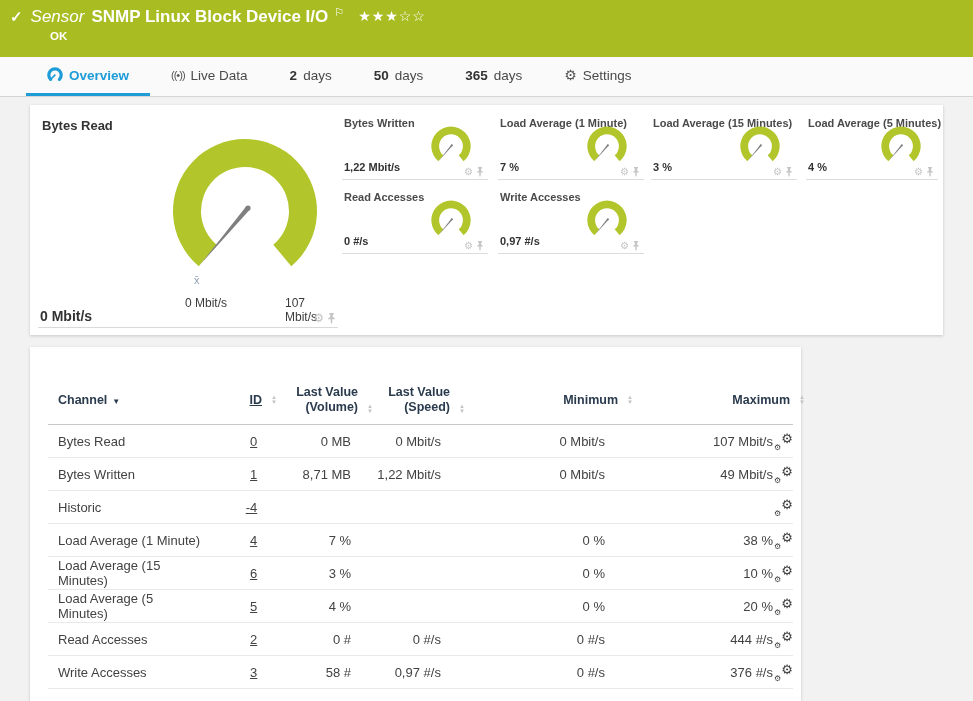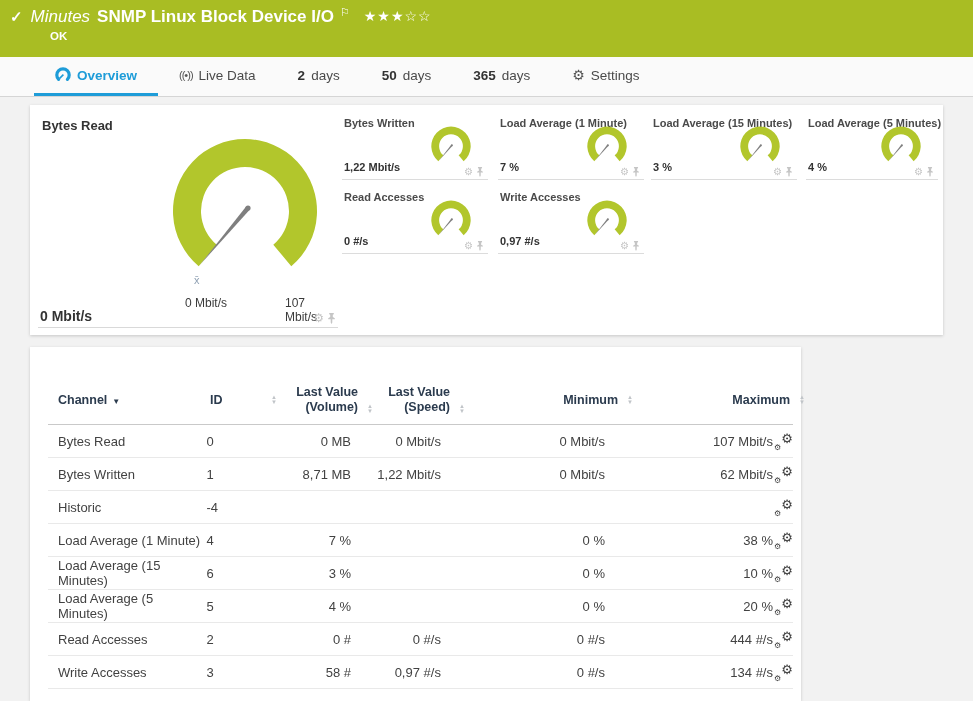--- a/index.html
+++ b/index.html
@@ -10,21 +10,21 @@
   .topbar { position:absolute; left:0; top:0; width:973px; height:57px; background:#a9bd23; color:#fff; }
   .topbar-row1 { display:flex; align-items:center; padding:7px 0 0 10px; }
   .check-ic { font-size:15px; font-weight:bold; margin-right:8px; }
   .kind { font-style:italic; font-size:17px; margin-right:7px; }
   .sensor-title { font-size:17px; font-weight:bold; }
   .flag-ic { font-size:11px; margin-left:6px; position:relative; top:-5px; }
   .stars { font-size:14px; margin-left:14px; letter-spacing:1px; position:relative; top:-1px; }
   .status-ok { position:absolute; left:50px; top:30px; font-size:11.5px; font-weight:bold; }
 
   
-  .tabbar { position:absolute; left:0; top:57px; width:973px; height:40px; background:#fafafa; border-bottom:1px solid #d5d5d5; display:flex; padding-left:34px; }
+  .tabbar { position:absolute; left:0; top:57px; width:973px; height:40px; background:#fafafa; border-bottom:1px solid #d5d5d5; display:flex; padding-left:26px; }
   .tab { display:flex; align-items:center; gap:6px; padding:0 21px; font-size:13.5px; color:#4a4a4a; cursor:pointer; border-bottom:3px solid transparent; }
   .tab.active { color:#1e9cd8; border-bottom-color:#1e9cd8; font-weight:bold; }
   .tab .num { font-weight:bold; color:#333; }
   .tab-ic { display:inline-flex; align-items:center; }
   .bc-ic { font-size:11px; color:#555; letter-spacing:-1px; }
   .gear-glyph { font-size:14px; color:#555; }
 
   
   .panel { position:absolute; background:#fff; box-shadow:0 1px 3px rgba(0,0,0,0.18); }
   .panel-gauges { left:30px; top:105px; width:913px; height:230px; }
@@ -47,21 +47,21 @@
   .sg-svg { position:absolute; right:8px; top:6px; }
   .sg-value { position:absolute; left:2px; bottom:6px; font-size:11px; font-weight:bold; color:#333; }
   .sg .cell-icons { right:4px; bottom:2px; }
   .sg .cell-icons .g { font-size:10px; line-height:10px; }
 
   
   .tbl { position:absolute; left:18px; right:8px; top:28px; }
   .thead { display:flex; align-items:center; height:50px; border-bottom:1px solid #c9c9c9; padding-left:10px; font-size:12.5px; font-weight:bold; color:#2b3b4e; }
   .trow { display:flex; align-items:center; height:33px; border-bottom:1px solid #e9e9e9; padding-left:10px; font-size:13px; color:#424242; }
   .col-channel { width:152px; text-align:left; position:relative; }
-  .col-id      { width:52px;  position:relative; }
+  .col-id      { width:52px;  text-align:right; position:relative;text-decoration:underline; }
   .col-volume  { width:96px;  text-align:right; position:relative; }
   .col-speed   { width:92px;  text-align:right; position:relative; }
   .col-min     { width:168px; text-align:right; position:relative; }
   .col-max     { width:172px; text-align:right; position:relative; }
   .col-actions { flex:1; display:flex; justify-content:center; }
   .sort { position:absolute; right:-15px; top:50%; transform:translateY(-50%); display:flex; flex-direction:column; line-height:5px; font-size:6px; color:#c0c4c8; cursor:pointer; }
   .sort.bottom { top:auto; bottom:1px; transform:none; }
   .chan-caret { font-size:8px; color:#2b3b4e; margin-left:5px; cursor:pointer; }
   .two-line { line-height:15px; }
   .gears-btn { position:relative; width:20px; height:17px; color:#3f3f3f; cursor:pointer; }
@@ -69,21 +69,21 @@
   .gears-btn .g2 { position:absolute; left:1px; bottom:-2px; font-size:8px; }
 </style>
 </head>
 <body>
 
 <div class="stage">
 
   <div class="topbar">
     <div class="topbar-row1">
       <span class="check-ic">✓</span>
-      <span class="kind">Minutes</span>
+      <span class="kind">Sensor</span>
       <span class="sensor-title">SNMP Linux Block Device I/O</span>
       <span class="flag-ic">⚐</span>
       <span class="stars">★★★☆☆</span>
     </div>
     <div class="status-ok">OK</div>
   </div>
 
   <div class="tabbar">
     <div class="tab active">
       <span class="tab-ic">
@@ -296,21 +296,21 @@
             </span>
           </div>
       </div>
 
       <div class="trow">
         <div class="col-channel">Bytes Written</div>
         <div class="col-id">1</div>
         <div class="col-volume">8,71 MB</div>
         <div class="col-speed">1,22 Mbit/s</div>
         <div class="col-min">0 Mbit/s</div>
-        <div class="col-max">62 Mbit/s</div>
+        <div class="col-max">49 Mbit/s</div>
         <div class="col-actions">
             <span class="gears-btn">
               <span class="g1">⚙</span>
               <span class="g2">⚙</span>
             </span>
           </div>
       </div>
 
       <div class="trow">
         <div class="col-channel">Historic</div>
@@ -386,21 +386,21 @@
             </span>
           </div>
       </div>
 
       <div class="trow">
         <div class="col-channel">Write Accesses</div>
         <div class="col-id">3</div>
         <div class="col-volume">58 #</div>
         <div class="col-speed">0,97 #/s</div>
         <div class="col-min">0 #/s</div>
-        <div class="col-max">134 #/s</div>
+        <div class="col-max">376 #/s</div>
         <div class="col-actions">
             <span class="gears-btn">
               <span class="g1">⚙</span>
               <span class="g2">⚙</span>
             </span>
           </div>
       </div>
 
     </div>
   </div>

